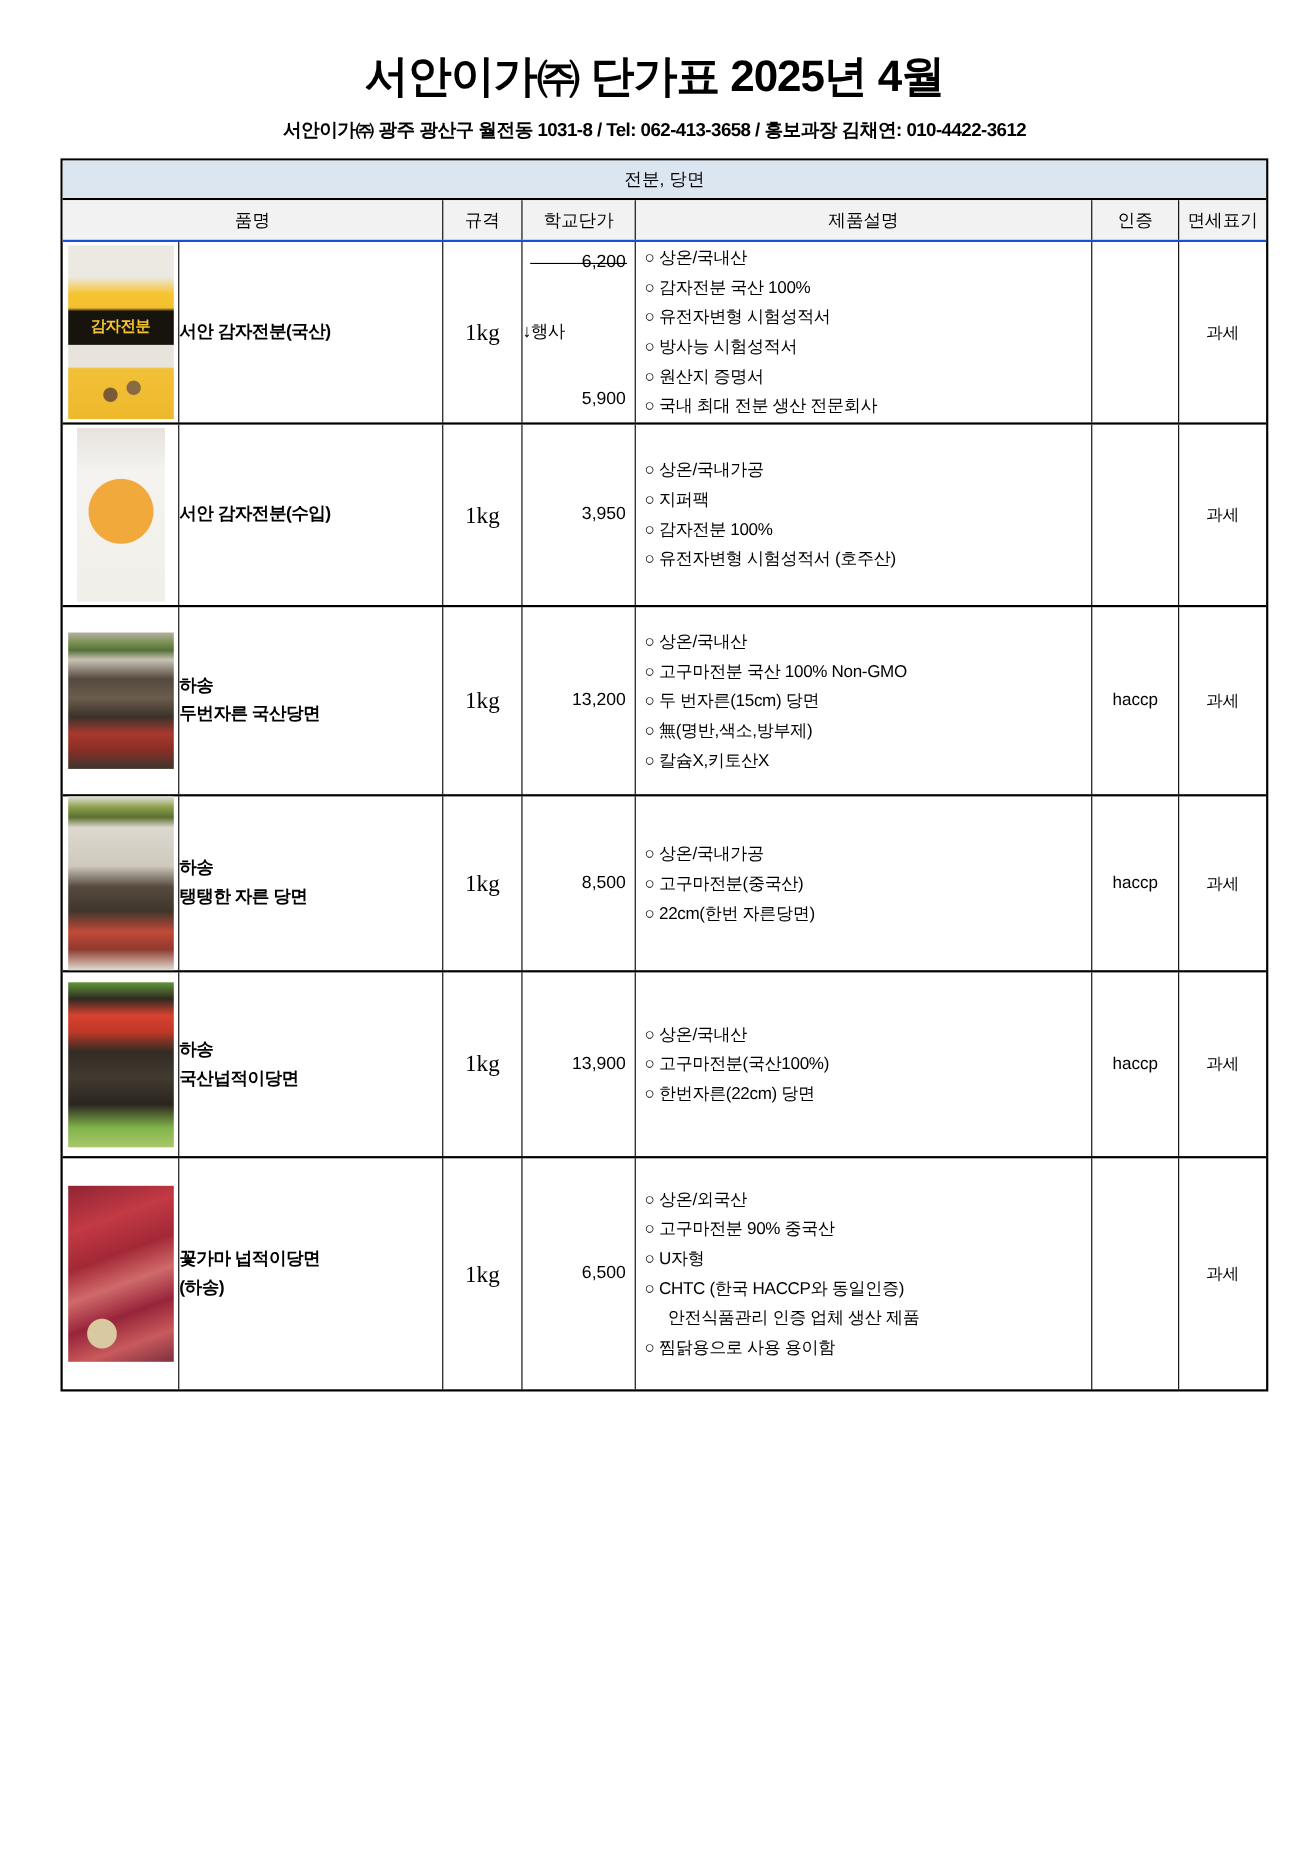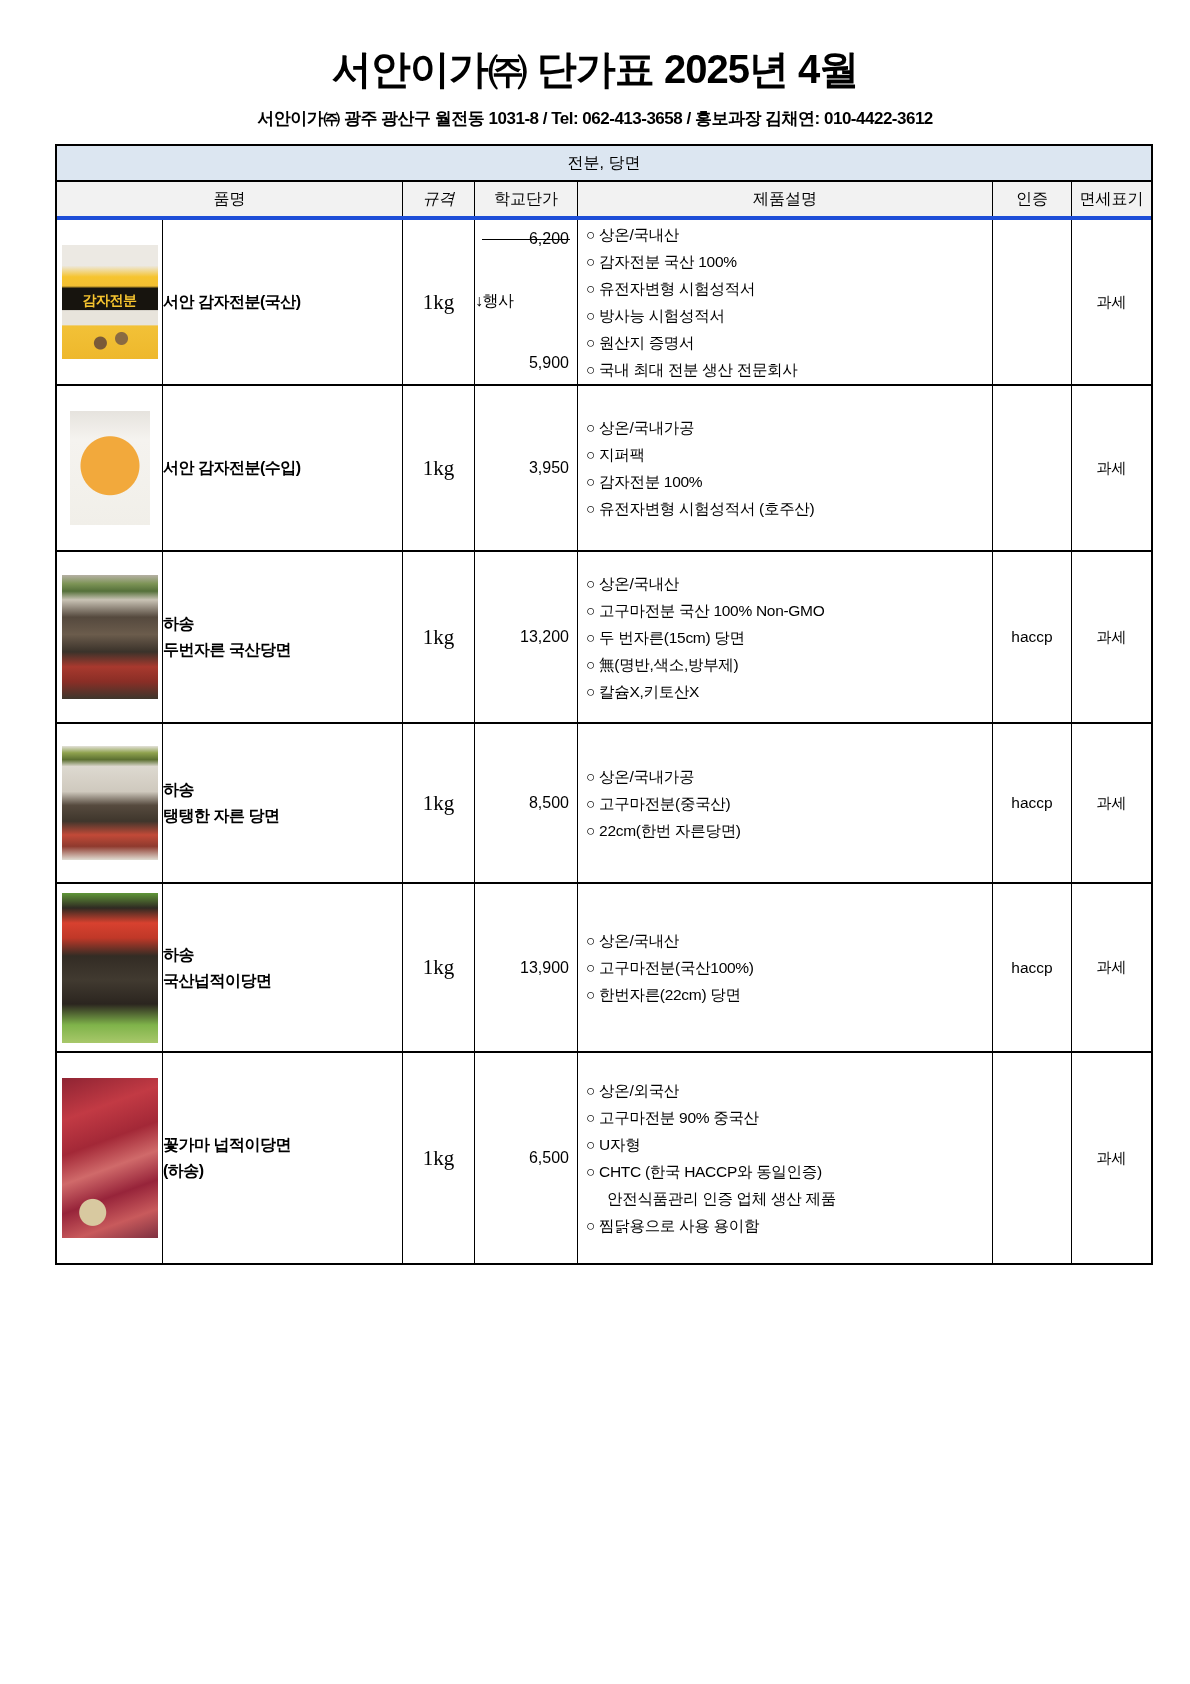--- a/index.html
+++ b/index.html
@@ -34,30 +34,30 @@
   .category-row {
     height:36px;
     background:#dce6f1;
     border-bottom:2px solid #000;
     display:flex; align-items:center; justify-content:center;
     font-size:16px;
   }
   .header-row {
     height:38px;
     background:#f2f2f2;
-    border-bottom:4px solid #1d4ed8;
+    border-bottom:2px solid #1d4ed8;
     display:flex;
   }
   .hcell {
     display:flex; align-items:center; justify-content:center;
     font-size:16px;
     border-right:1px solid #000;
   }
   .h-name { width:346px; }
-  .h-spec { width:72px;font-style:italic; }
+  .h-spec { width:72px; }
   .h-price{ width:103px; }
   .h-desc { width:415px; }
   .h-cert { width:79px; }
   .h-tax  { flex:1; border-right:none; }
 
   .trow { display:flex; border-bottom:2px solid #000; }
   .trow:last-child { border-bottom:none; }
   .cell { border-right:1px solid #000; }
   .c-img  { width:106px; display:flex; align-items:center; justify-content:center; }
   .c-name { width:240px; display:flex; flex-direction:column; justify-content:center;
@@ -74,21 +74,21 @@
 
   .price-now { text-align:right; padding-right:8px; font-weight:400; }
   .c-price.has-event { justify-content:space-between; padding:10px 0 12px 0; }
   .price-old { position:relative; text-align:right; padding-right:8px; font-weight:400; }
   .price-old::after {
     content:""; position:absolute; left:7px; right:7px; top:52%;
     border-top:1.6px solid #000;
   }
   .price-event { font-weight:400; letter-spacing:-0.5px; }
 
-  .pimg { position:relative; width:96px; height:114px; }
+  .pimg { position:relative; width:96px; height:158px; }
   .img-text {
     position:absolute; top:41%; left:0; width:100%;
     text-align:center; font-size:14px; font-weight:700; letter-spacing:-0.5px;
   }
   .img-r1 { background:
     radial-gradient(circle at 40% 86%, #7a5a38 0 6px, rgba(0,0,0,0) 7px),
     radial-gradient(circle at 62% 82%, #8a6a42 0 6px, rgba(0,0,0,0) 7px),
     linear-gradient(180deg,#ece9e3 0%,#ece9e3 18%,#f6c42f 28%,#f3bf32 36%,#17140e 38%,#17140e 57%,#e8e4dc 57.5%,#e8e4dc 70%,#f2c137 71%,#eeb82c 100%); }
   .img-r1 .img-text { color:#f6c42f; }
   .img-r2 { width:80px; background:

